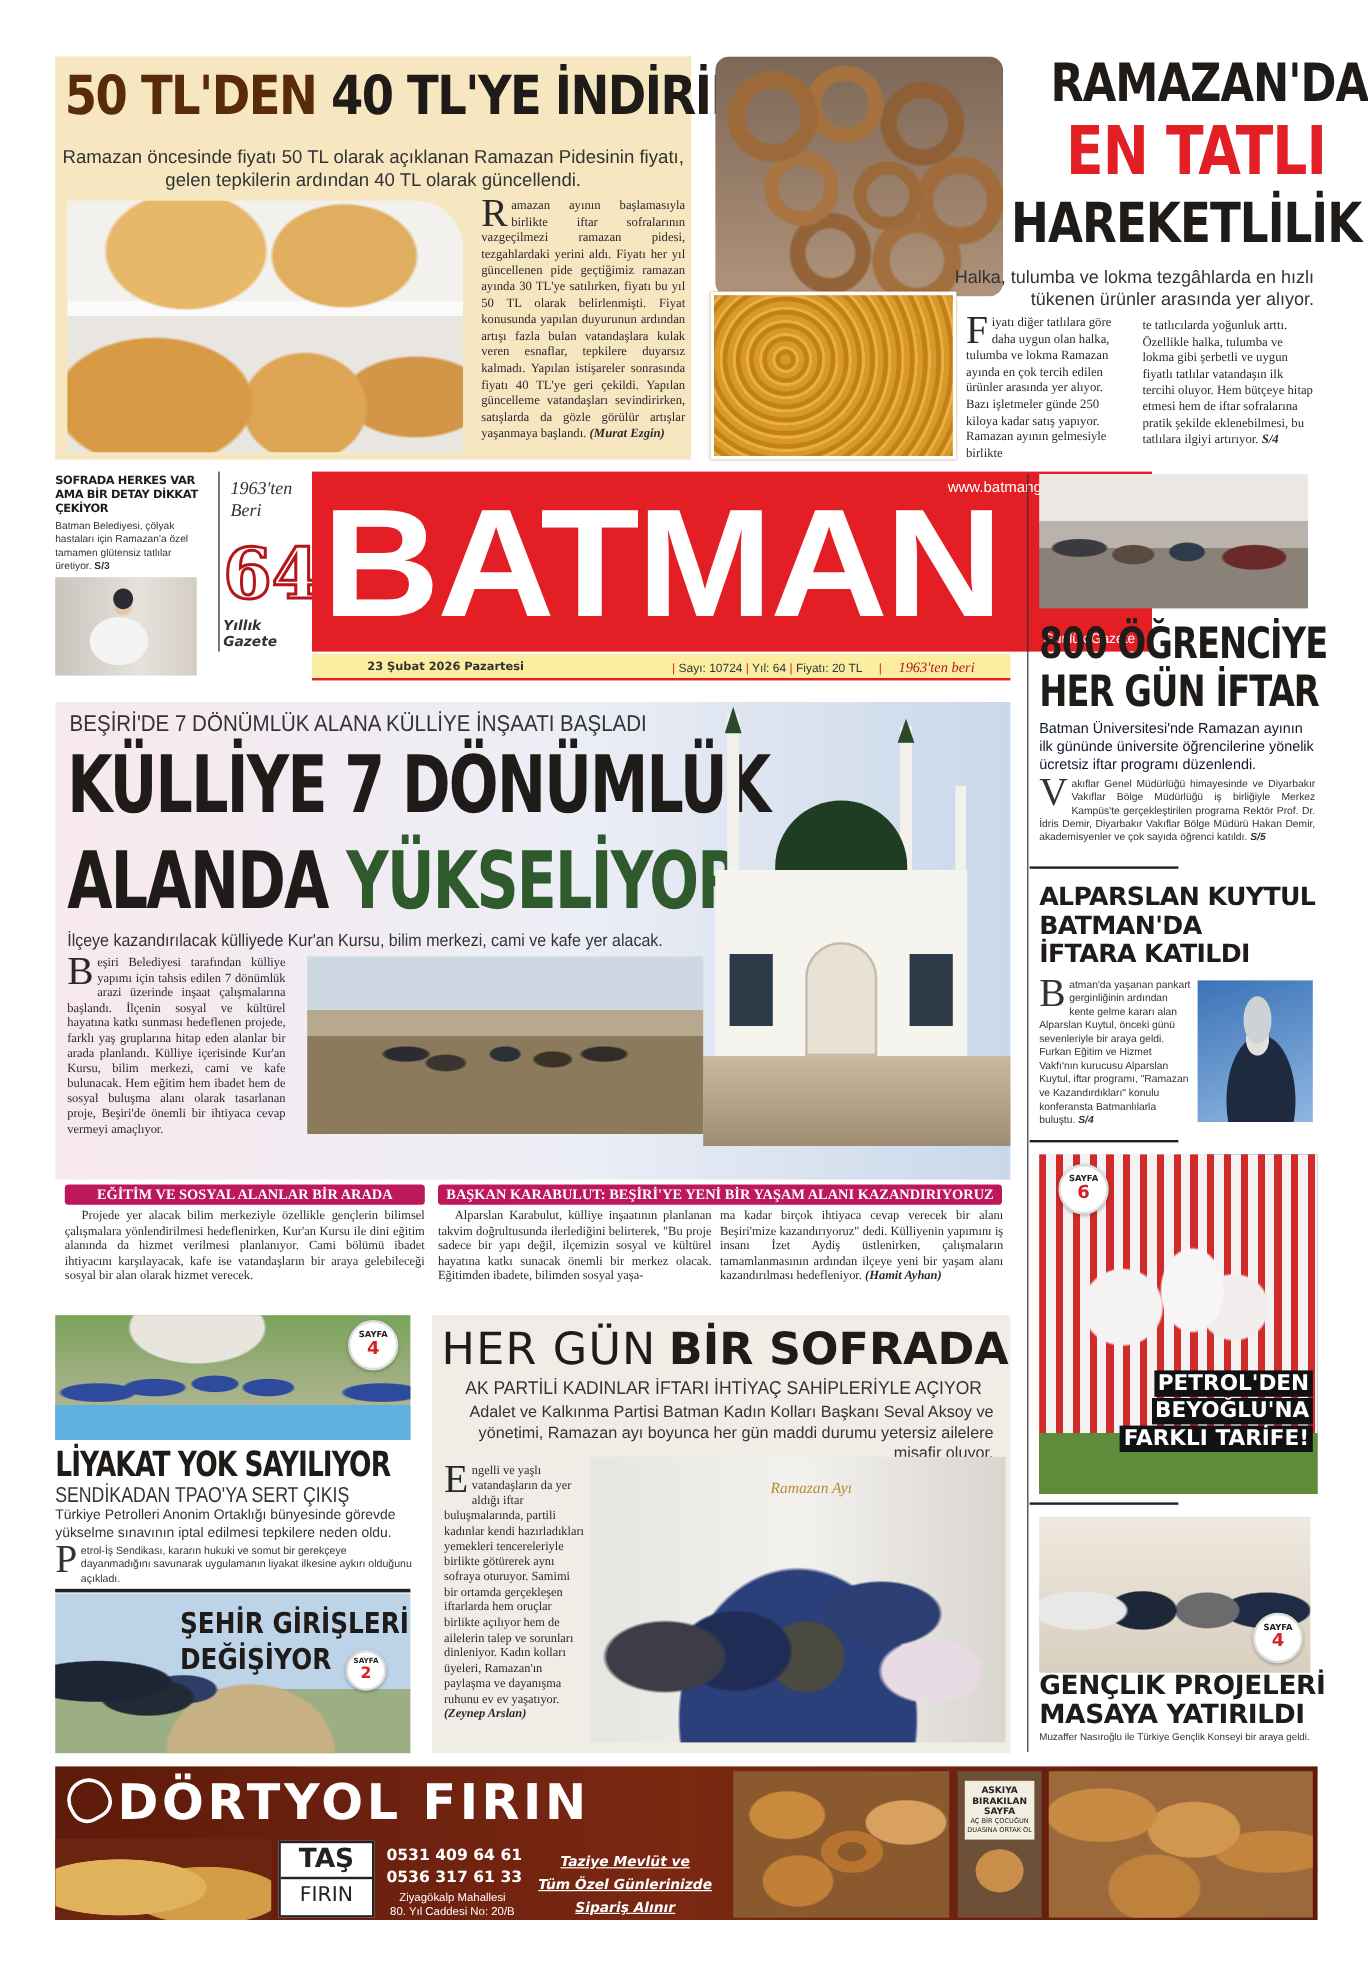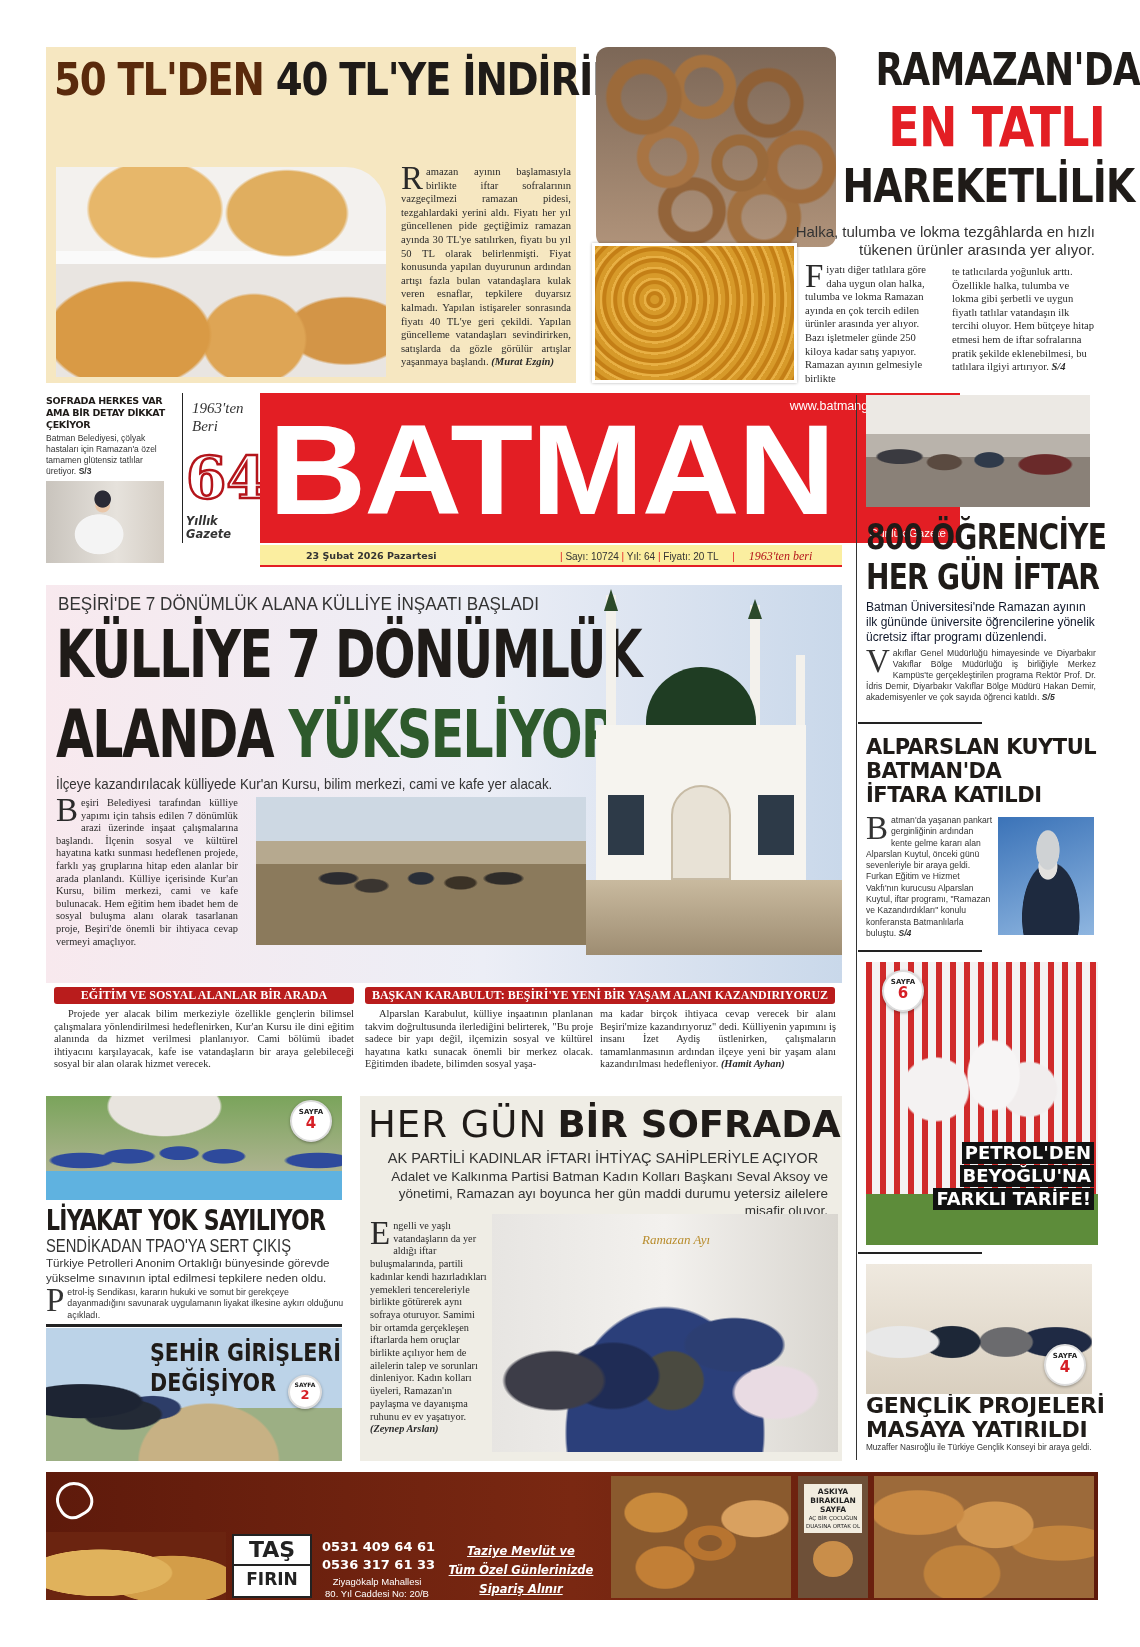--- a/index.html
+++ b/index.html
@@ -8,30 +8,31 @@
   .head { font-family: "DejaVu Sans", sans-serif; font-weight: bold; letter-spacing: -1px; }
   .serif { font-family: "Liberation Serif", serif; }
   .body-text { font-family: "Liberation Serif", serif; font-size: 10.6px; line-height: 13.6px; color: #2a2a2a; text-align: justify; }
   .dropcap::first-letter { float: left; font-size: 33px; line-height: 26px; padding-right: 3px; font-family: "Liberation Serif", serif; }
   .sans-body { font-family: "Liberation Sans", sans-serif; font-size: 9.6px; line-height: 12.6px; color: #333; }
   .photo { background-size: cover; overflow: hidden; }
   .sayfa { width: 42px; height: 42px; border-radius: 50%; background: #fff; border: 2px solid #ddd; text-align: center; font-weight: bold; font-family: "DejaVu Sans", sans-serif; box-shadow: 0 1px 3px rgba(0,0,0,.3); }
   .sayfa .s1 { font-size: 7px; color: #222; padding-top: 6px; display:block; }
   .sayfa .s2 { font-size: 15px; color: #d61f26; display:block; line-height: 14px; }
   .rule { background: #222; height: 2px; }
-  .green-bar { background: #b91c1c; color: #fff; font-family: "Liberation Serif", serif; font-weight: bold; font-size: 12px; text-align: center; line-height: 17px; border-radius: 3px; }
+  .green-bar { background: #be185d; color: #fff; font-family: "Liberation Serif", serif; font-weight: bold; font-size: 12px; text-align: center; line-height: 17px; border-radius: 3px; }
 </style>
 </head>
 <body>
 
 <div class="abs" style="left:46px;top:47px;width:530px;height:336px;background:#f6e7c1;">
   <div class="abs head" style="left:8px;top:8px;width:520px;font-size:45px;line-height:50px;white-space:nowrap;transform:scaleX(0.86);transform-origin:left;letter-spacing:-1.5px;">
     <span style="color:#5a2a0c;">50 TL'DEN</span>
     <span style="color:#1f1b18;">40 TL'YE İNDİRİLDİ</span>
   </div>
+  <div class="abs" style="left:6px;top:75px;width:518px;font-size:15.5px;line-height:19px;text-align:center;color:#333;">Ramazan öncesinde fiyatı 50 TL olarak açıklanan Ramazan Pidesinin fiyatı, gelen tepkilerin ardından 40 TL olarak güncellendi.</div>
   <div class="abs photo" style="left:10px;top:120px;width:330px;height:210px;border-radius:0 40px 0 0;background:
      radial-gradient(ellipse at 22% 80%, #d99a45 0 22%, transparent 23%),
      radial-gradient(ellipse at 60% 82%, #dea555 0 18%, transparent 19%),
      radial-gradient(ellipse at 88% 78%, #d39547 0 14%, transparent 15%),
      radial-gradient(ellipse at 30% 20%, #e7b76a 0 20%, transparent 21%),
      radial-gradient(ellipse at 70% 22%, #e0ae5f 0 18%, transparent 19%),
      linear-gradient(180deg,#f3f1ee 0 40%, #fafafa 40% 46%, #e9e5e1 46% 100%);">
   </div>
   <div class="abs body-text dropcap" style="left:355px;top:118px;width:170px;">
     <span>Ramazan ayının başlamasıyla birlikte iftar sofralarının vazgeçilmezi ramazan pidesi, tezgahlardaki yerini aldı. Fiyatı her yıl güncellenen pide geçtiğimiz ramazan ayında 30 TL'ye satılırken, fiyatı bu yıl 50 TL olarak belirlenmişti. Fiyat konusunda yapılan duyurunun ardından artışı fazla bulan vatandaşlara kulak veren esnaflar, tepkilere duyarsız kalmadı. Yapılan istişareler sonrasında fiyatı 40 TL'ye geri çekildi. Yapılan güncelleme vatandaşları sevindirirken, satışlarda da gözle görülür artışlar yaşanmaya başlandı.</span>
@@ -283,26 +284,27 @@
      radial-gradient(ellipse at 70% 55%, #2c3e72 0 14%, transparent 15%),
      radial-gradient(ellipse at 82% 75%, #e9dbe3 0 10%, transparent 11%),
      radial-gradient(ellipse at 50% 92%, #2b3f7a 0 40%, transparent 41%),
      linear-gradient(90deg,#e7e5e2,#f3f1ee 50%,#d9d6d0);">
     <div class="abs" style="left:150px;top:18px;font-family:'Liberation Serif',serif;font-style:italic;font-size:13px;color:#b88c2c;">Ramazan Ayı</div>
   </div>
 </div>
 
 <div class="abs" style="left:46px;top:1472px;width:1052px;height:128px;background:linear-gradient(90deg,#5e1a0b,#7a2812 50%,#5e1a0b);overflow:hidden;">
   <div class="abs" style="left:10px;top:10px;width:36px;height:36px;border:3px solid #fff;border-radius:50% 50% 40% 40%;transform:rotate(-30deg);"></div>
+  <div class="abs" style="left:52px;top:6px;font-family:'DejaVu Sans',sans-serif;font-weight:bold;font-size:41px;line-height:48px;color:#fff;letter-spacing:3px;white-space:nowrap;">DÖRTYOL FIRIN</div>
   <div class="abs photo" style="left:0;top:60px;width:180px;height:68px;background:
      radial-gradient(ellipse at 30% 60%, #e0b25c 0 40%, transparent 41%),
      radial-gradient(ellipse at 70% 70%, #d39d48 0 35%, transparent 36%), #6b2410;"></div>
   <div class="abs" style="left:186px;top:62px;width:80px;height:64px;background:#fff;border:2px solid #222;text-align:center;">
     <div style="font-family:'DejaVu Sans',sans-serif;font-weight:bold;font-size:22px;line-height:28px;color:#222;">TAŞ</div>
-    <div style="font-family:'DejaVu Sans',sans-serif;font-weight:bold;font-size:17px;line-height:26px;color:#222;border-top:2px solid #222;">FIRIN</div>
+    <div style="font-family:'DejaVu Sans',sans-serif;font-weight:normal;font-size:17px;line-height:26px;color:#222;border-top:2px solid #222;">FIRIN</div>
   </div>
   <div class="abs" style="left:276px;top:66px;color:#fff;font-family:'DejaVu Sans',sans-serif;font-weight:bold;font-size:13px;line-height:18px;">
     <div>0531 409 64 61</div>
     <div>0536 317 61 33</div>
   </div>
   <div class="abs" style="left:276px;top:104px;color:#fff;font-size:9.5px;line-height:12px;text-align:center;width:110px;">
     <div>Ziyagökalp Mahallesi</div>
     <div>80. Yıl Caddesi No: 20/B</div>
   </div>
   <div class="abs" style="left:395px;top:70px;width:160px;color:#fff;font-family:'DejaVu Sans',sans-serif;font-weight:bold;font-style:italic;font-size:11.5px;line-height:19px;text-align:center;text-decoration:underline;">

